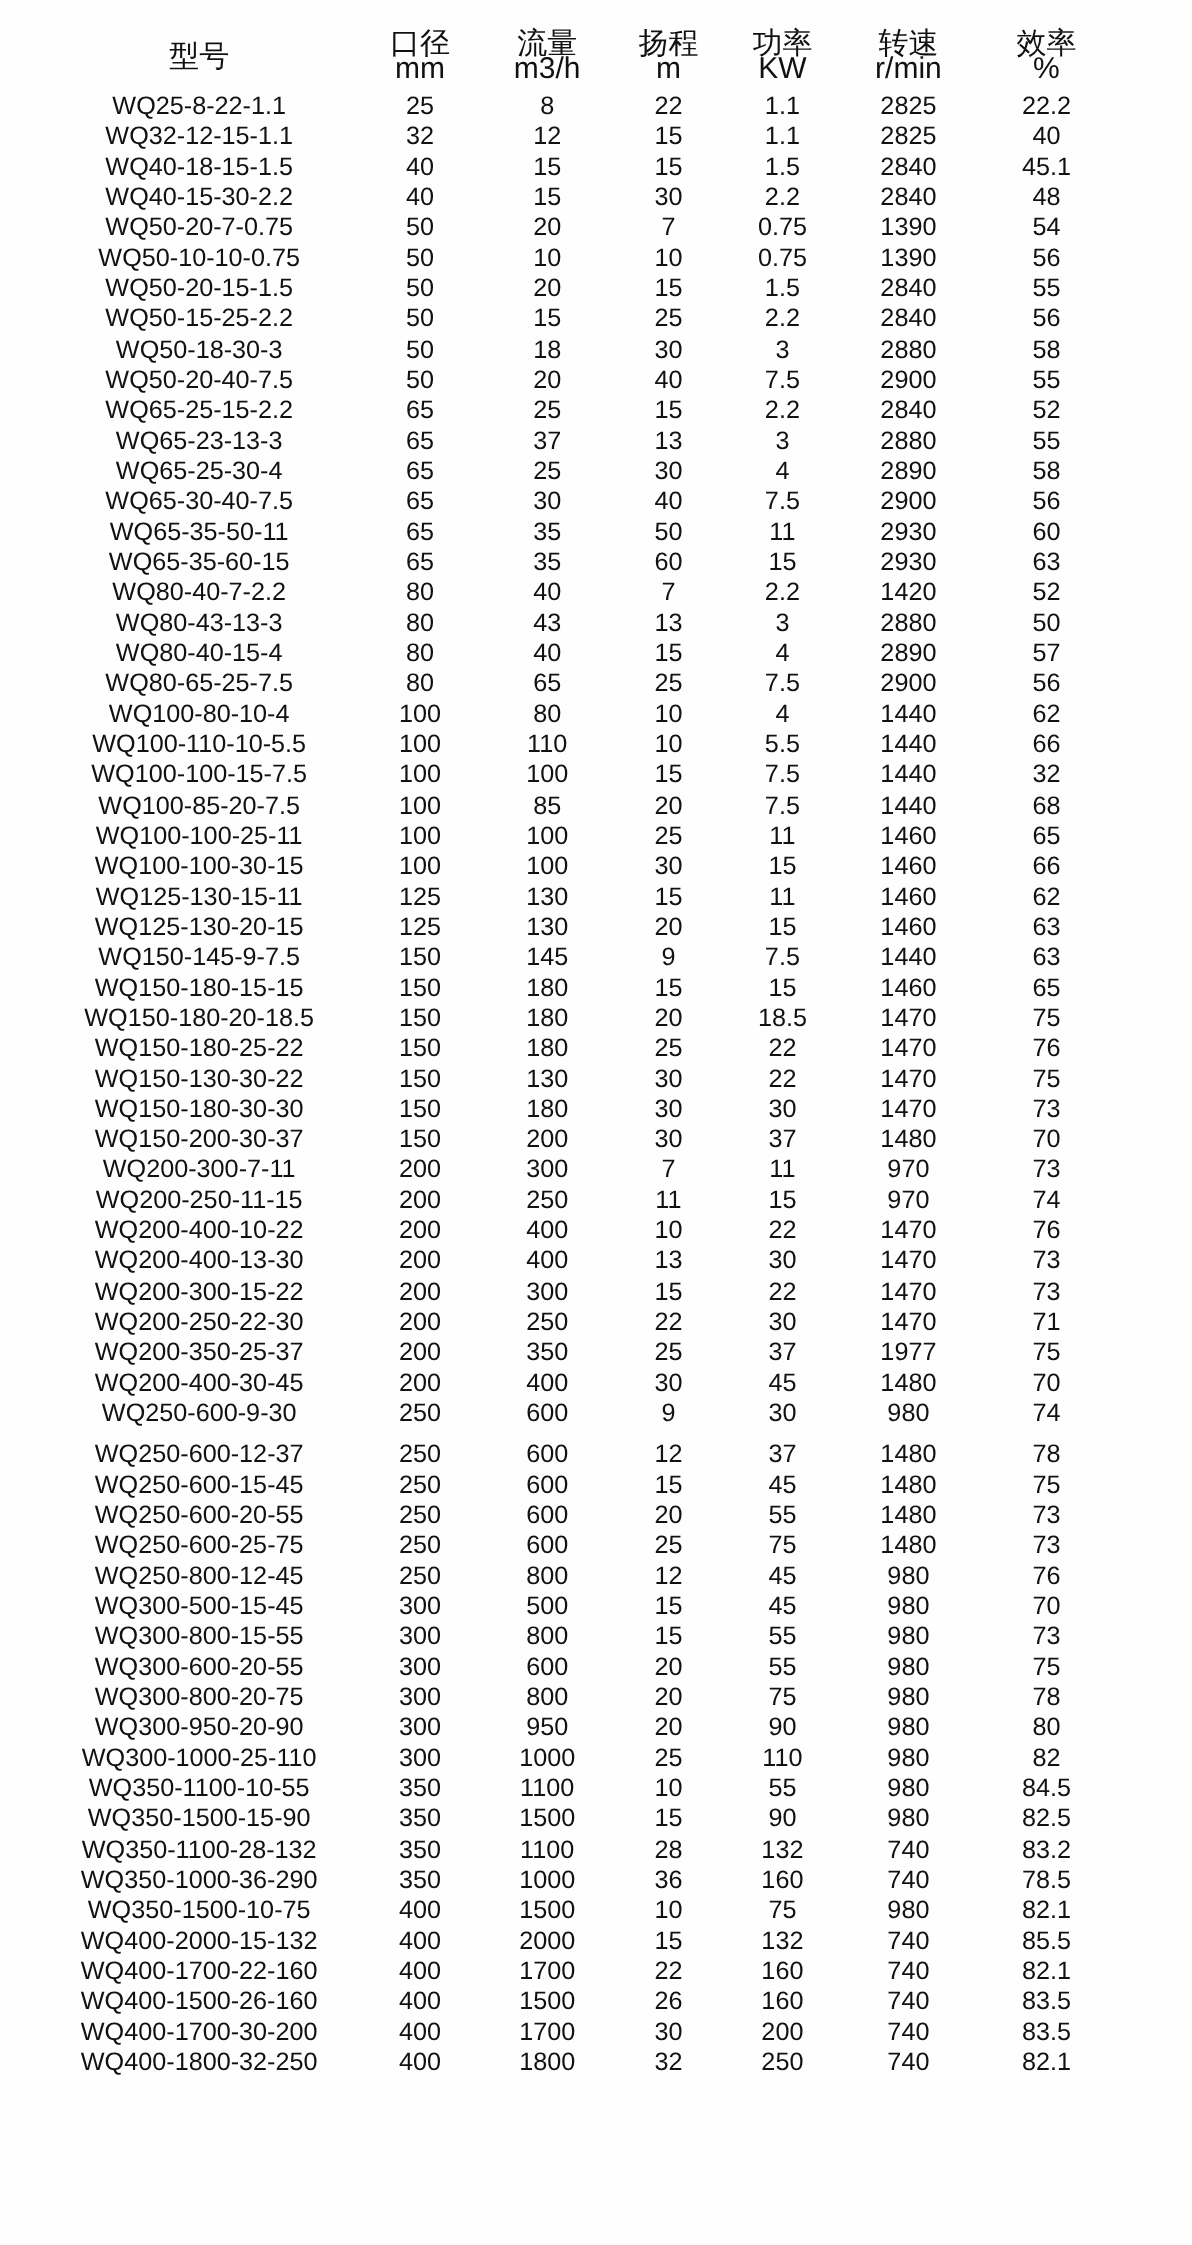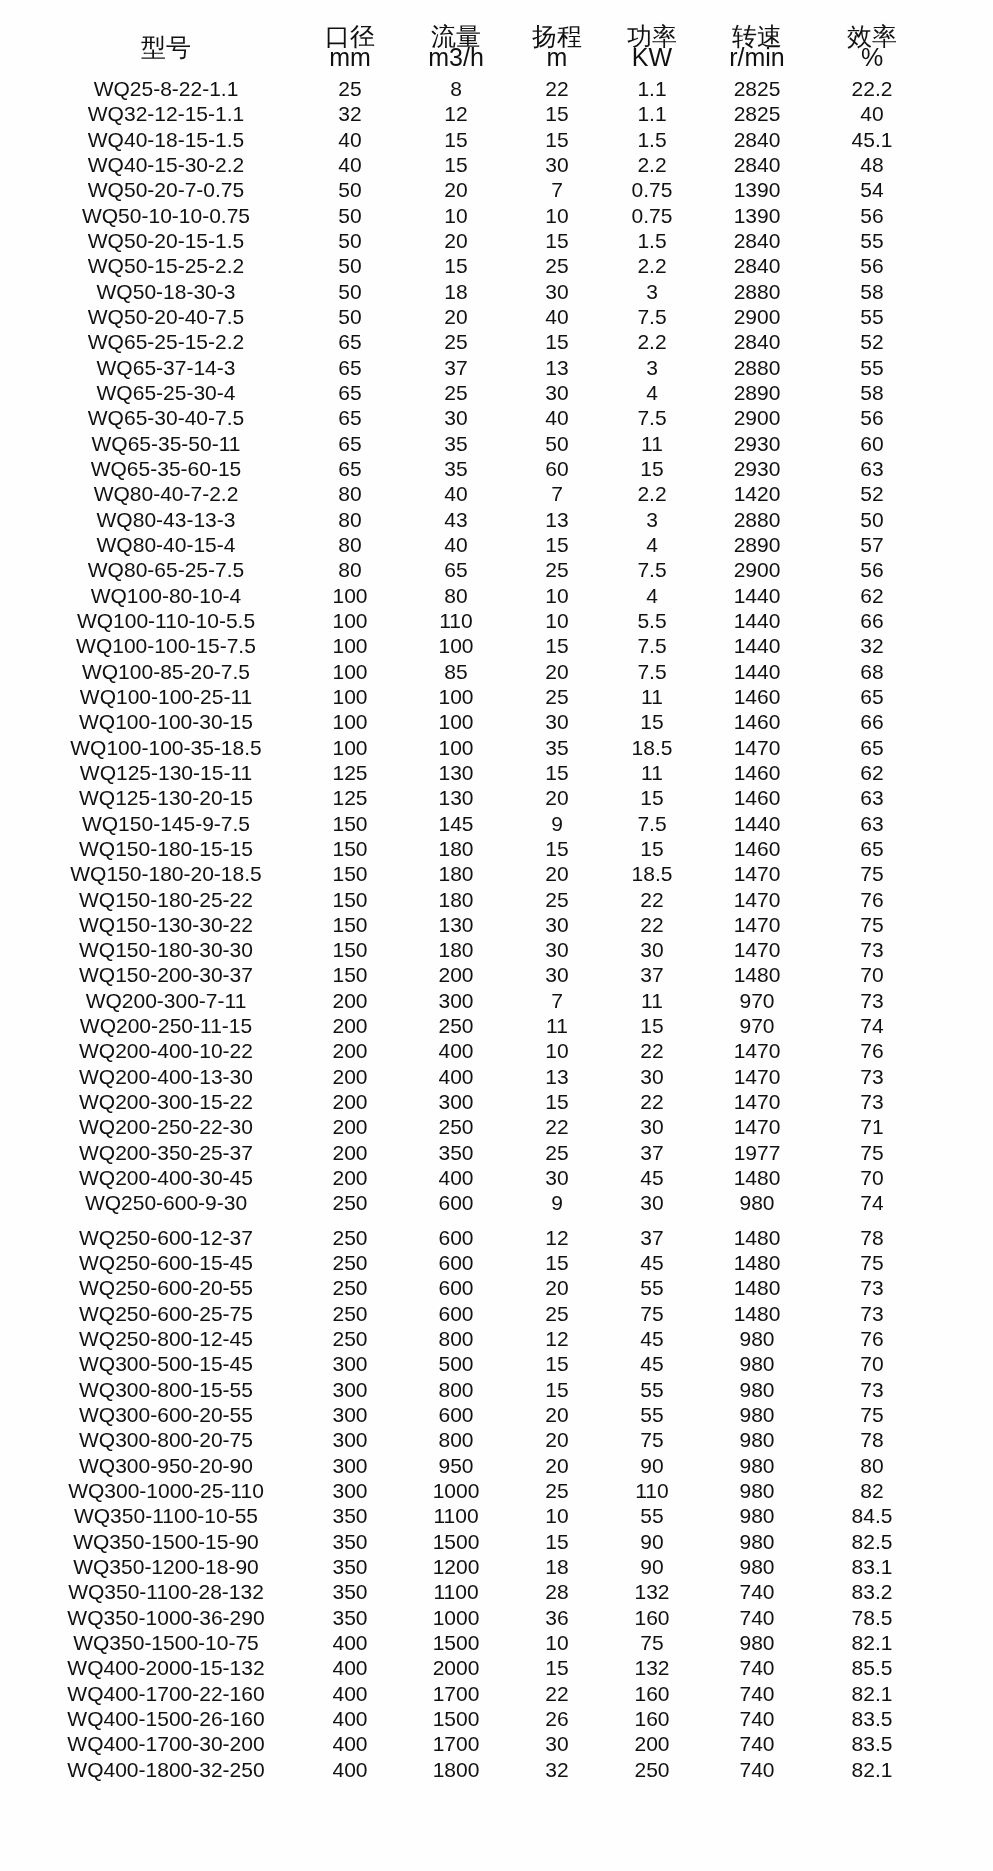--- a/index.html
+++ b/index.html
@@ -167,21 +167,21 @@
         <tr>
           <td>WQ65-25-15-2.2</td>
           <td>65</td>
           <td>25</td>
           <td>15</td>
           <td>2.2</td>
           <td>2840</td>
           <td>52</td>
         </tr>
         <tr>
-          <td>WQ65-37-14-3</td>
+          <td>WQ65-23-13-3</td>
           <td>65</td>
           <td>37</td>
           <td>13</td>
           <td>3</td>
           <td>2880</td>
           <td>55</td>
         </tr>
         <tr>
           <td>WQ65-25-30-4</td>
           <td>65</td>
@@ -302,29 +302,20 @@
         <tr>
           <td>WQ100-100-30-15</td>
           <td>100</td>
           <td>100</td>
           <td>30</td>
           <td>15</td>
           <td>1460</td>
           <td>66</td>
         </tr>
         <tr>
-          <td>WQ100-100-35-18.5</td>
-          <td>100</td>
-          <td>100</td>
-          <td>35</td>
-          <td>18.5</td>
-          <td>1470</td>
-          <td>65</td>
-        </tr>
-        <tr>
           <td>WQ125-130-15-11</td>
           <td>125</td>
           <td>130</td>
           <td>15</td>
           <td>11</td>
           <td>1460</td>
           <td>62</td>
         </tr>
         <tr>
           <td>WQ125-130-20-15</td>
@@ -590,29 +581,20 @@
         <tr>
           <td>WQ350-1500-15-90</td>
           <td>350</td>
           <td>1500</td>
           <td>15</td>
           <td>90</td>
           <td>980</td>
           <td>82.5</td>
         </tr>
         <tr>
-          <td>WQ350-1200-18-90</td>
-          <td>350</td>
-          <td>1200</td>
-          <td>18</td>
-          <td>90</td>
-          <td>980</td>
-          <td>83.1</td>
-        </tr>
-        <tr>
           <td>WQ350-1100-28-132</td>
           <td>350</td>
           <td>1100</td>
           <td>28</td>
           <td>132</td>
           <td>740</td>
           <td>83.2</td>
         </tr>
         <tr>
           <td>WQ350-1000-36-290</td>

